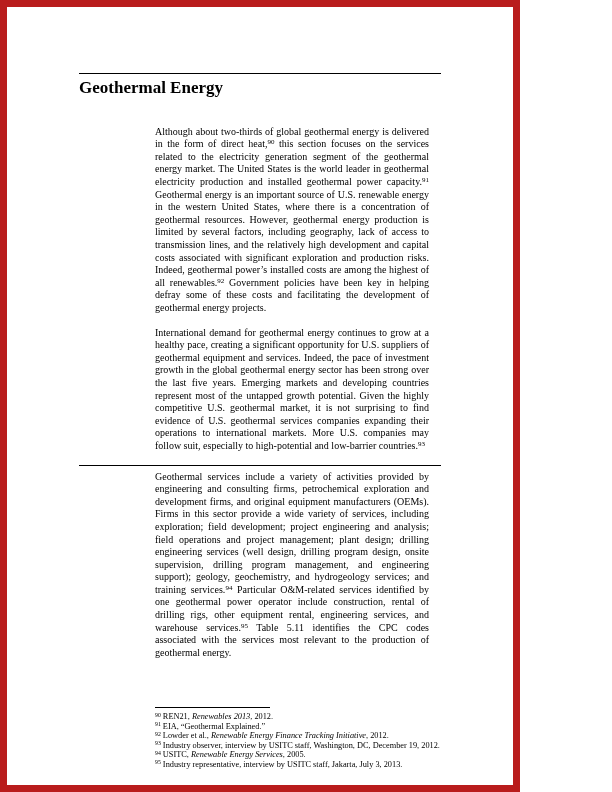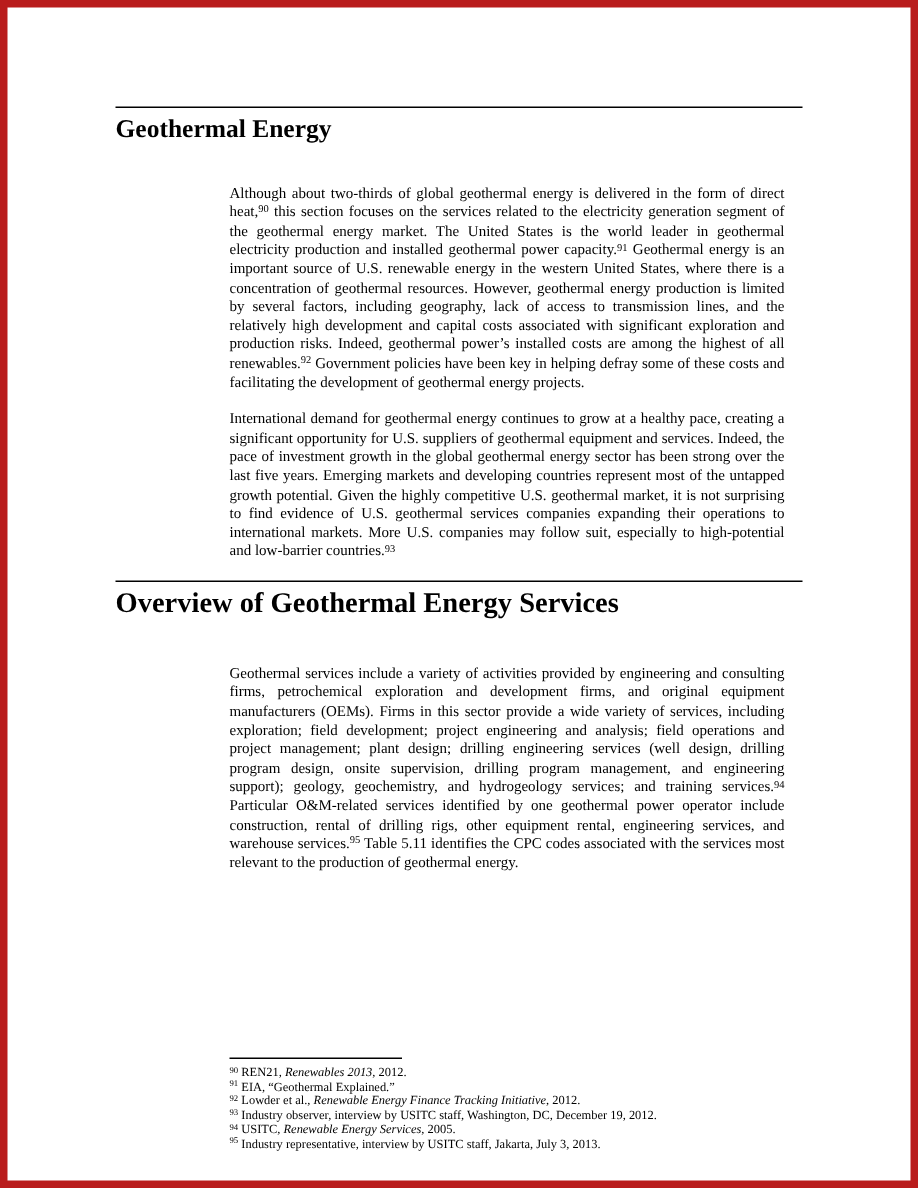--- a/index.html
+++ b/index.html
@@ -2,24 +2,24 @@
 <html><head>
 <meta charset="utf-8">
 <style>
   html, body {
     margin: 0;
     padding: 0;
     background: #ffffff;
   }
   .page {
     position: relative;
-    width: 612px;
+    width: 520px;
     height: 792px;
     background: #ffffff;
-    border: 5px solid #b91c1c;
+    border: 7px solid #b91c1c;
     box-sizing: border-box;
     font-family: "Liberation Serif", "DejaVu Serif", serif;
     color: #000000;
     overflow: hidden;
   }
   .content {
     padding: 66px 72px 0 72px;
   }
   hr.section-rule {
     border: 0;
@@ -88,21 +88,20 @@
 
     <section>
       <hr class="section-rule">
       <h1 class="section-heading">Geothermal Energy</h1>
       <p class="body-para"><span>Although about two-thirds of global geothermal energy is delivered in the form of direct heat,</span><span class="sup">90</span><span> this section focuses on the services related to the electricity generation segment of the geothermal energy market. The United States is the world leader in geothermal electricity production and installed geothermal power capacity.</span><span class="sup">91</span><span> Geothermal energy is an important source of U.S. renewable energy in the western United States, where there is a concentration of geothermal resources. However, geothermal energy production is limited by several factors, including geography, lack of access to transmission lines, and the relatively high development and capital costs associated with significant exploration and production risks. Indeed, geothermal power’s installed costs are among the highest of all renewables.</span><span class="sup">92</span><span> Government policies have been key in helping defray some of these costs and facilitating the development of geothermal energy projects.</span></p>
       <p class="body-para"><span>International demand for geothermal energy continues to grow at a healthy pace, creating a significant opportunity for U.S. suppliers of geothermal equipment and services. Indeed, the pace of investment growth in the global geothermal energy sector has been strong over the last five years. Emerging markets and developing countries represent most of the untapped growth potential. Given the highly competitive U.S. geothermal market, it is not surprising to find evidence of U.S. geothermal services companies expanding their operations to international markets. More U.S. companies may follow suit, especially to high-potential and low-barrier countries.</span><span class="sup">93</span></p>
     </section>
 
     <section>
       <hr class="section-rule section-2-rule">
-      <h1 class="section-heading large">Overview of Geothermal Energy Services</h1>
       <p class="body-para"><span>Geothermal services include a variety of activities provided by engineering and consulting firms, petrochemical exploration and development firms, and original equipment manufacturers (OEMs). Firms in this sector provide a wide variety of services, including exploration; field development; project engineering and analysis; field operations and project management; plant design; drilling engineering services (well design, drilling program design, onsite supervision, drilling program management, and engineering support); geology, geochemistry, and hydrogeology services; and training services.</span><span class="sup">94</span><span> Particular O&amp;M-related services identified by one geothermal power operator include construction, rental of drilling rigs, other equipment rental, engineering services, and warehouse services.</span><span class="sup">95</span><span> Table 5.11 identifies the CPC codes associated with the services most relevant to the production of geothermal energy.</span></p>
     </section>
 
   </div>
 
   <div class="footnote-block">
     <div class="fn-rule"></div>
     <div class="footnote"><span class="sup">90</span><span> REN21, </span><span class="italic">Renewables 2013</span><span>, 2012.</span></div>
     <div class="footnote"><span class="sup">91</span><span> EIA, “Geothermal Explained.”</span></div>
     <div class="footnote"><span class="sup">92</span><span> Lowder et al., </span><span class="italic">Renewable Energy Finance Tracking Initiative</span><span>, 2012.</span></div>

